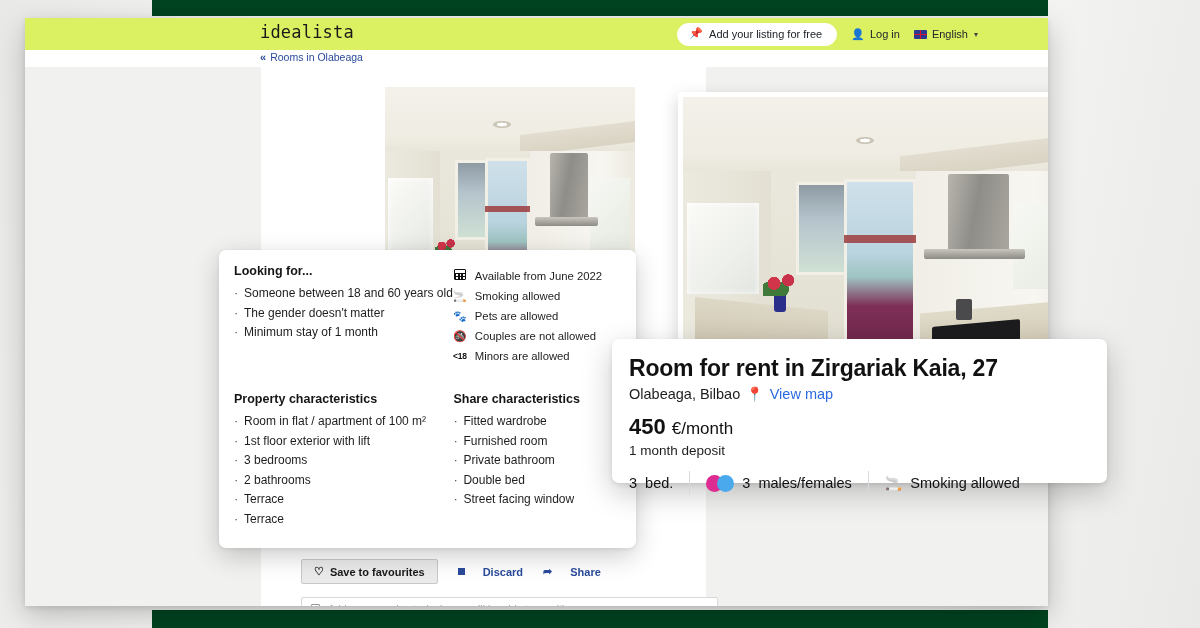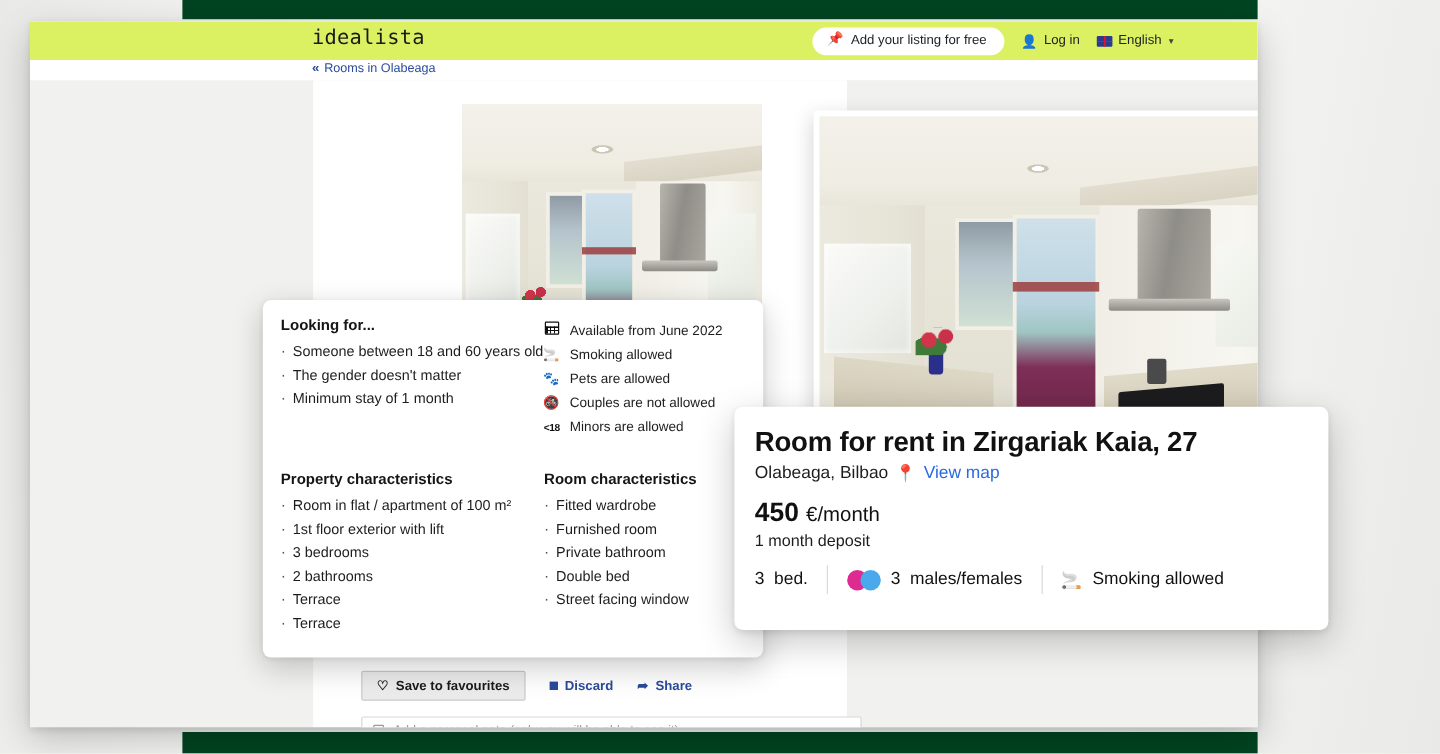--- a/index.html
+++ b/index.html
@@ -170,21 +170,21 @@
     position:absolute; left: 276px; top: 492px;
     display:flex; align-items:center; gap: 20px;
   }
   .fav-btn {
     background: #ebebeb; border: 1px solid #c9c9c9; border-radius: 2px;
     padding: 5px 12px; font-size: 11px; font-weight: 700; color: #1a1a1a;
     display:flex; align-items:center; gap:6px; cursor:pointer;
   }
   .heart { font-size: 11px; color:#1a1a1a; }
   .txt-link {
-    display:flex; align-items:center; gap:6px;
+    display:flex; align-items:center; gap:18px;
     font-size: 11px; color:#2a4b9b; font-weight:700; cursor:pointer;text-align:center;
   }
   .sq { width:7px; height:7px; background:#2a4b9b; display:inline-block; }
   .arrow { font-size: 11px; color:#2a4b9b; }
 
   .note-box {
     position:absolute; left: 276px; top: 530px; width: 417px; height: 24px;
     border: 1px solid #d8d8d8; background:#fff; border-radius:2px;
     display:flex; align-items:center; gap:8px; padding: 0 9px;
   }
@@ -234,21 +234,21 @@
       repeating-linear-gradient(to right,#111 0 1.3px,transparent 1.3px 3.2px),
       repeating-linear-gradient(to bottom,#111 0 1.2px,transparent 1.2px 3px);
   }
   .ico-minor { font-size:8.5px; font-weight:700; letter-spacing:-.3px; }
   .two-sec { display:flex; margin-top: 26px; }
   .sec-col-a { width: 240px; }
   .sec-col-b { width: 180px; }
 
   
   .card-listing {
-    position:absolute; left: 612px; top: 339px; width: 495px; height: 186px;
+    position:absolute; left: 612px; top: 339px; width: 495px; height: 144px;
     background:#ffffff; border-radius: 7px;
     box-shadow: 0 10px 30px rgba(0,0,0,.22), 0 2px 5px rgba(0,0,0,.09);
     padding: 14px 18px 0 17px;
     z-index: 10;
   }
   .listing-title {
     font-size: 23px; font-weight: 700; color:#111; letter-spacing:-.2px;
     white-space:nowrap; line-height: 30px;
   }
   .loc-row {
@@ -429,21 +429,21 @@
       <ul class="bullets">
         <li>Room in flat / apartment of 100 m²</li>
         <li>1st floor exterior with lift</li>
         <li>3 bedrooms</li>
         <li>2 bathrooms</li>
         <li>Terrace</li>
         <li>Terrace</li>
       </ul>
     </div>
     <div class="sec-col-b">
-      <div class="sec-title">Room characteristics</div>
+      <div class="sec-title">Share characteristics</div>
       <ul class="bullets">
         <li>Fitted wardrobe</li>
         <li>Furnished room</li>
         <li>Private bathroom</li>
         <li>Double bed</li>
         <li>Street facing window</li>
       </ul>
     </div>
   </div>
 </div>

